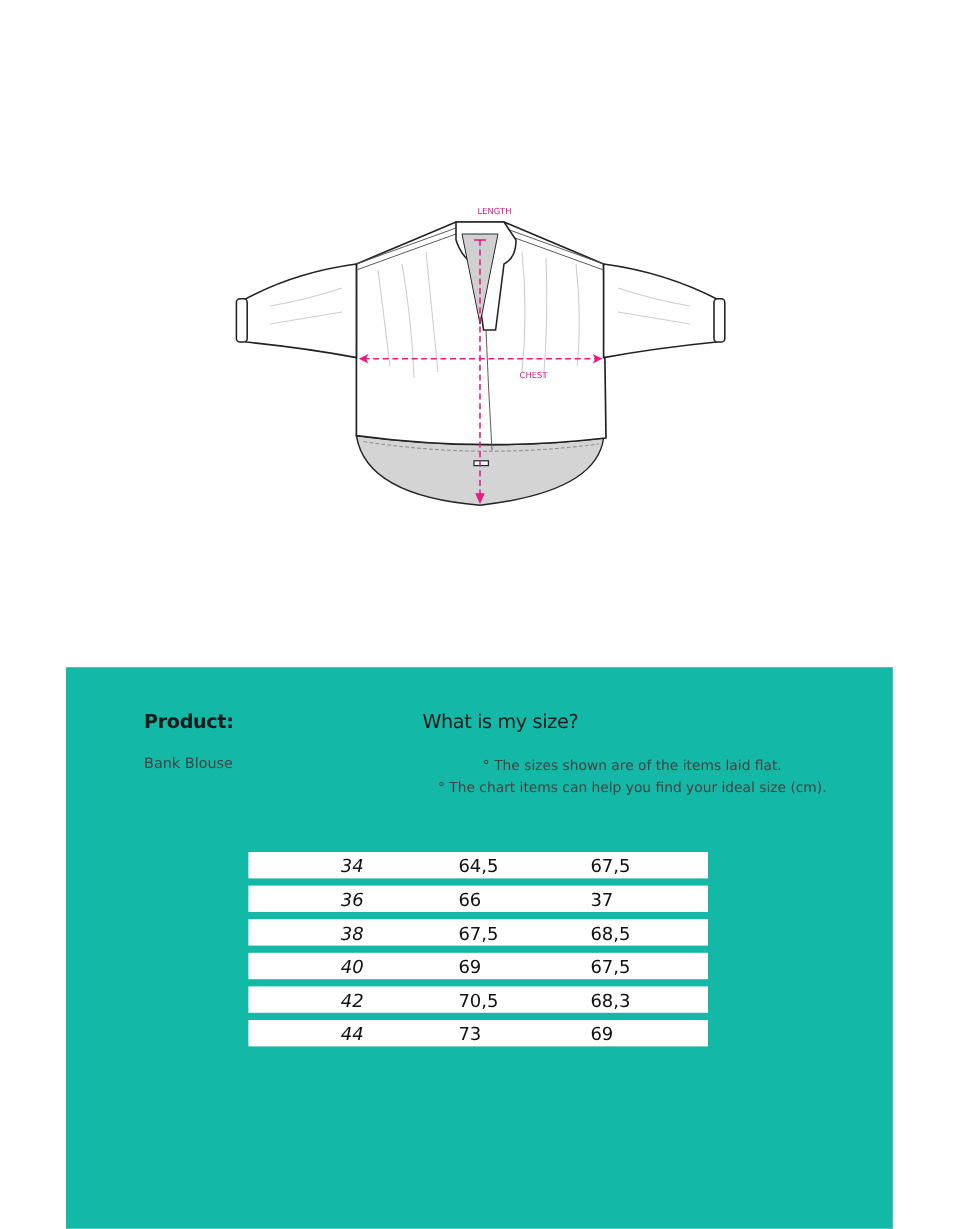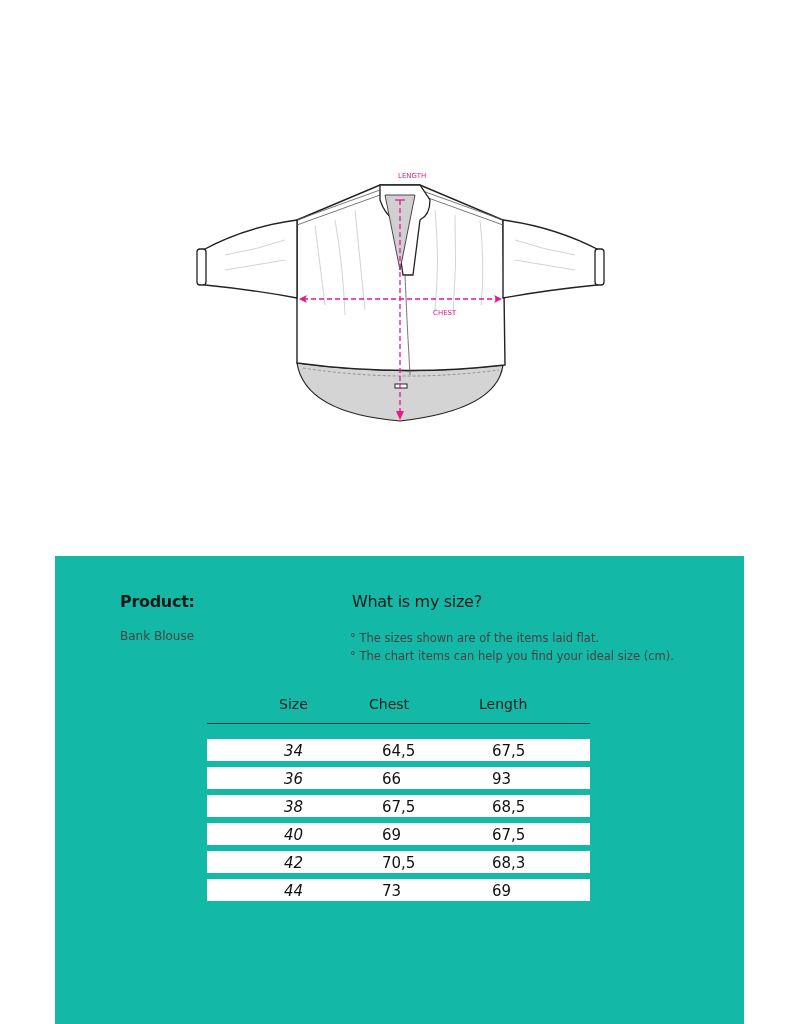--- a/index.html
+++ b/index.html
@@ -3,21 +3,21 @@
 <meta charset="utf-8">
 <style>
   html, body { margin:0; padding:0; }
   body { width:799px; height:1024px; background:#ffffff; position:relative; overflow:hidden;
          font-family:"DejaVu Sans", sans-serif; color:#1a1a1a; }
   .illustration { position:absolute; left:185px; top:165px; width:430px; height:270px; }
   .panel { position:absolute; left:55px; top:556px; width:689px; height:480px; background:#14b8a6; }
   .product-title { position:absolute; left:65px; top:36px; font-size:16px; font-weight:bold; letter-spacing:-0.3px; }
   .product-name { position:absolute; left:65px; top:73px; font-size:12px; color:#444; }
   .size-title { position:absolute; left:297px; top:36px; font-size:16px; font-weight:normal; letter-spacing:-0.3px; }
-  .notes { position:absolute; left:295px; top:73px; font-size:11.5px; color:#444; line-height:18px; }
+  .notes { position:absolute; left:310px; top:73px; font-size:11.5px; color:#444; line-height:18px;text-align:center; }
   .table { position:absolute; left:152px; top:139px; width:383px; }
   .thead { position:relative; height:28px; border-bottom:1.5px solid #333; }
   .th { position:absolute; top:1px; font-size:14px; color:#222; }
   .rows { margin-top:15px; }
   .row { position:relative; height:22px; background:#ffffff; margin-bottom:6px; }
   .cell { position:absolute; top:3px; font-size:15px; color:#111; }
   .c1 { left:77px;font-style:italic; } .c2 { left:175px; } .c3 { left:285px; }
   .h1 { left:72px; } .h2 { left:162px; } .h3 { left:272px; }
   .lbl { font-family:"DejaVu Sans", sans-serif; font-size:7px; fill:#e5198a; }
 </style>
@@ -74,35 +74,30 @@
 <div class="panel">
   <div class="product-title">Product:</div>
   <div class="product-name">Bank Blouse</div>
   <div class="size-title">What is my size?</div>
   <div class="notes">
     <div>° The sizes shown are of the items laid flat.</div>
     <div>° The chart items can help you find your ideal size (cm).</div>
   </div>
 
   <div class="table">
-    <div class="thead">
-      <span class="th h1">Size</span>
-      <span class="th h2">Chest</span>
-      <span class="th h3">Length</span>
-    </div>
     <div class="rows">
       <div class="row">
         <span class="cell c1">34</span>
         <span class="cell c2">64,5</span>
         <span class="cell c3">67,5</span>
       </div>
       <div class="row">
         <span class="cell c1">36</span>
         <span class="cell c2">66</span>
-        <span class="cell c3">93</span>
+        <span class="cell c3">37</span>
       </div>
       <div class="row">
         <span class="cell c1">38</span>
         <span class="cell c2">67,5</span>
         <span class="cell c3">68,5</span>
       </div>
       <div class="row">
         <span class="cell c1">40</span>
         <span class="cell c2">69</span>
         <span class="cell c3">67,5</span>

